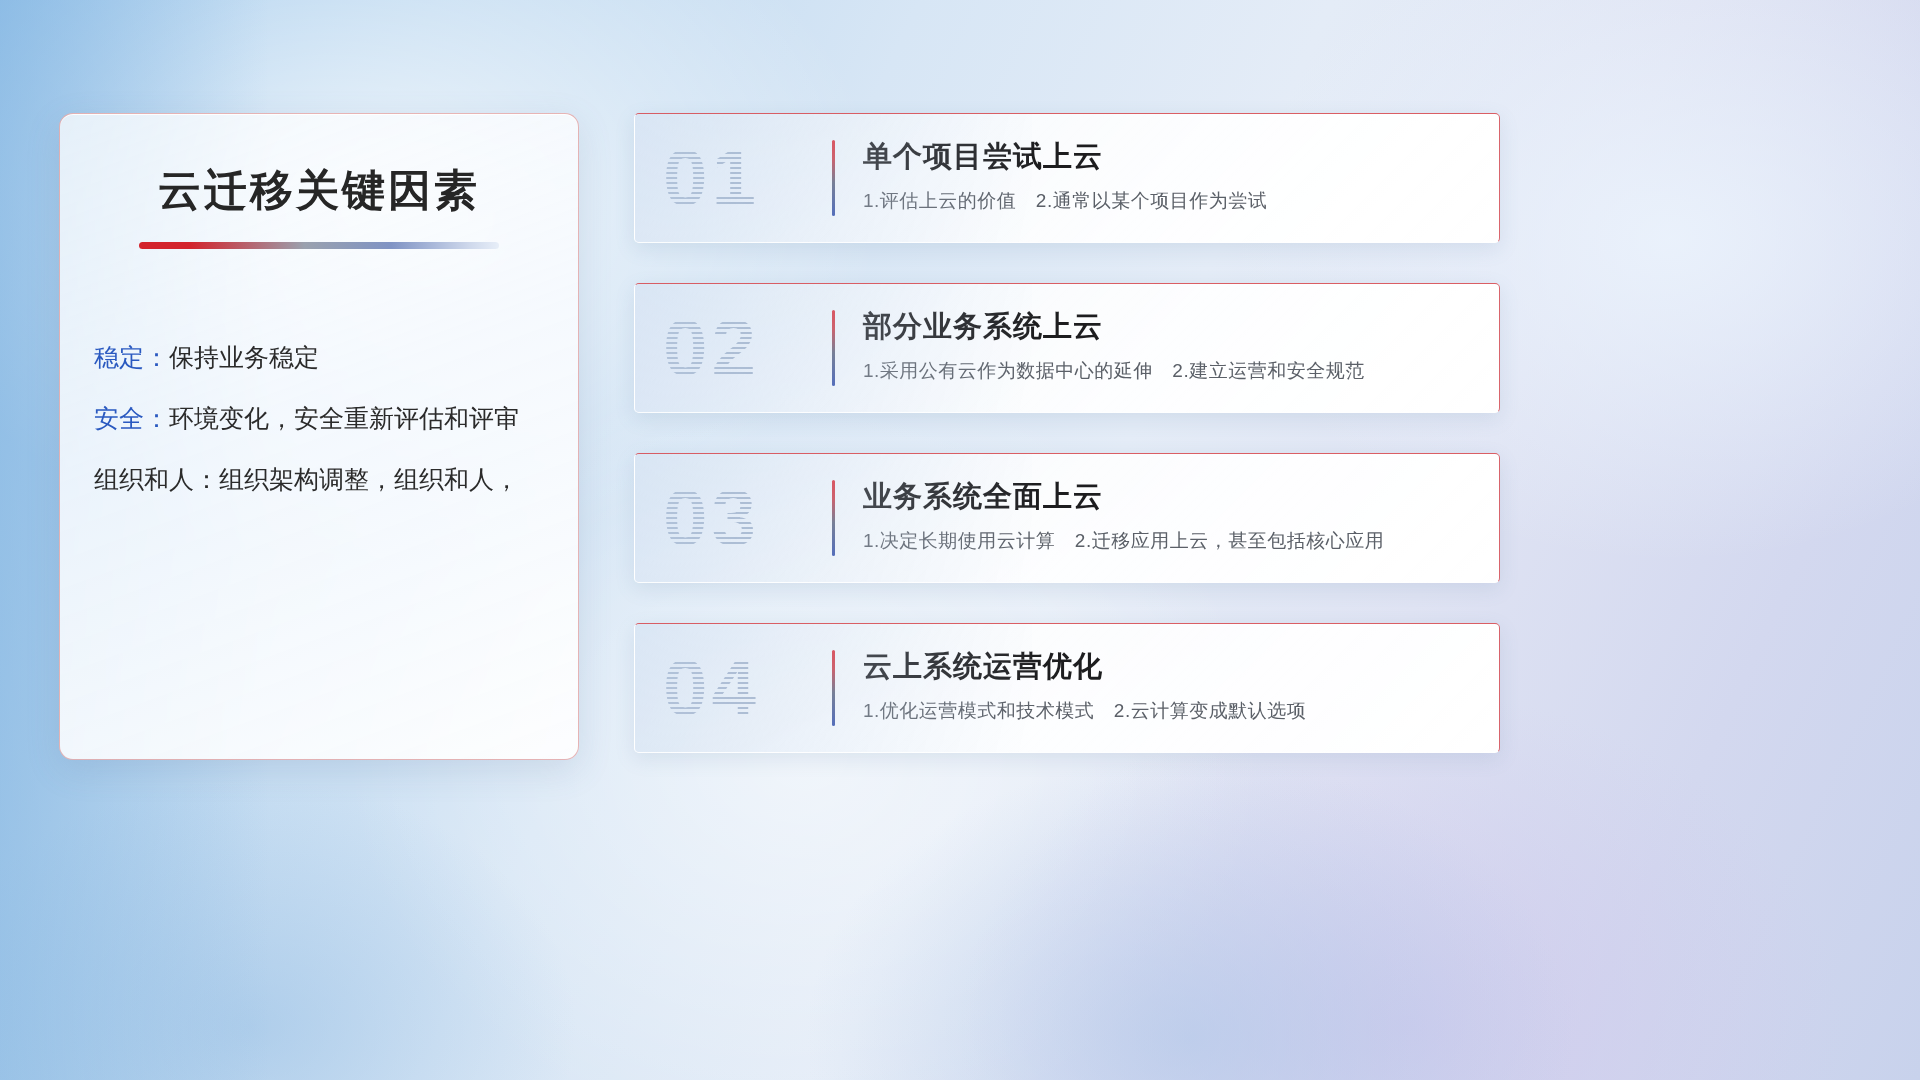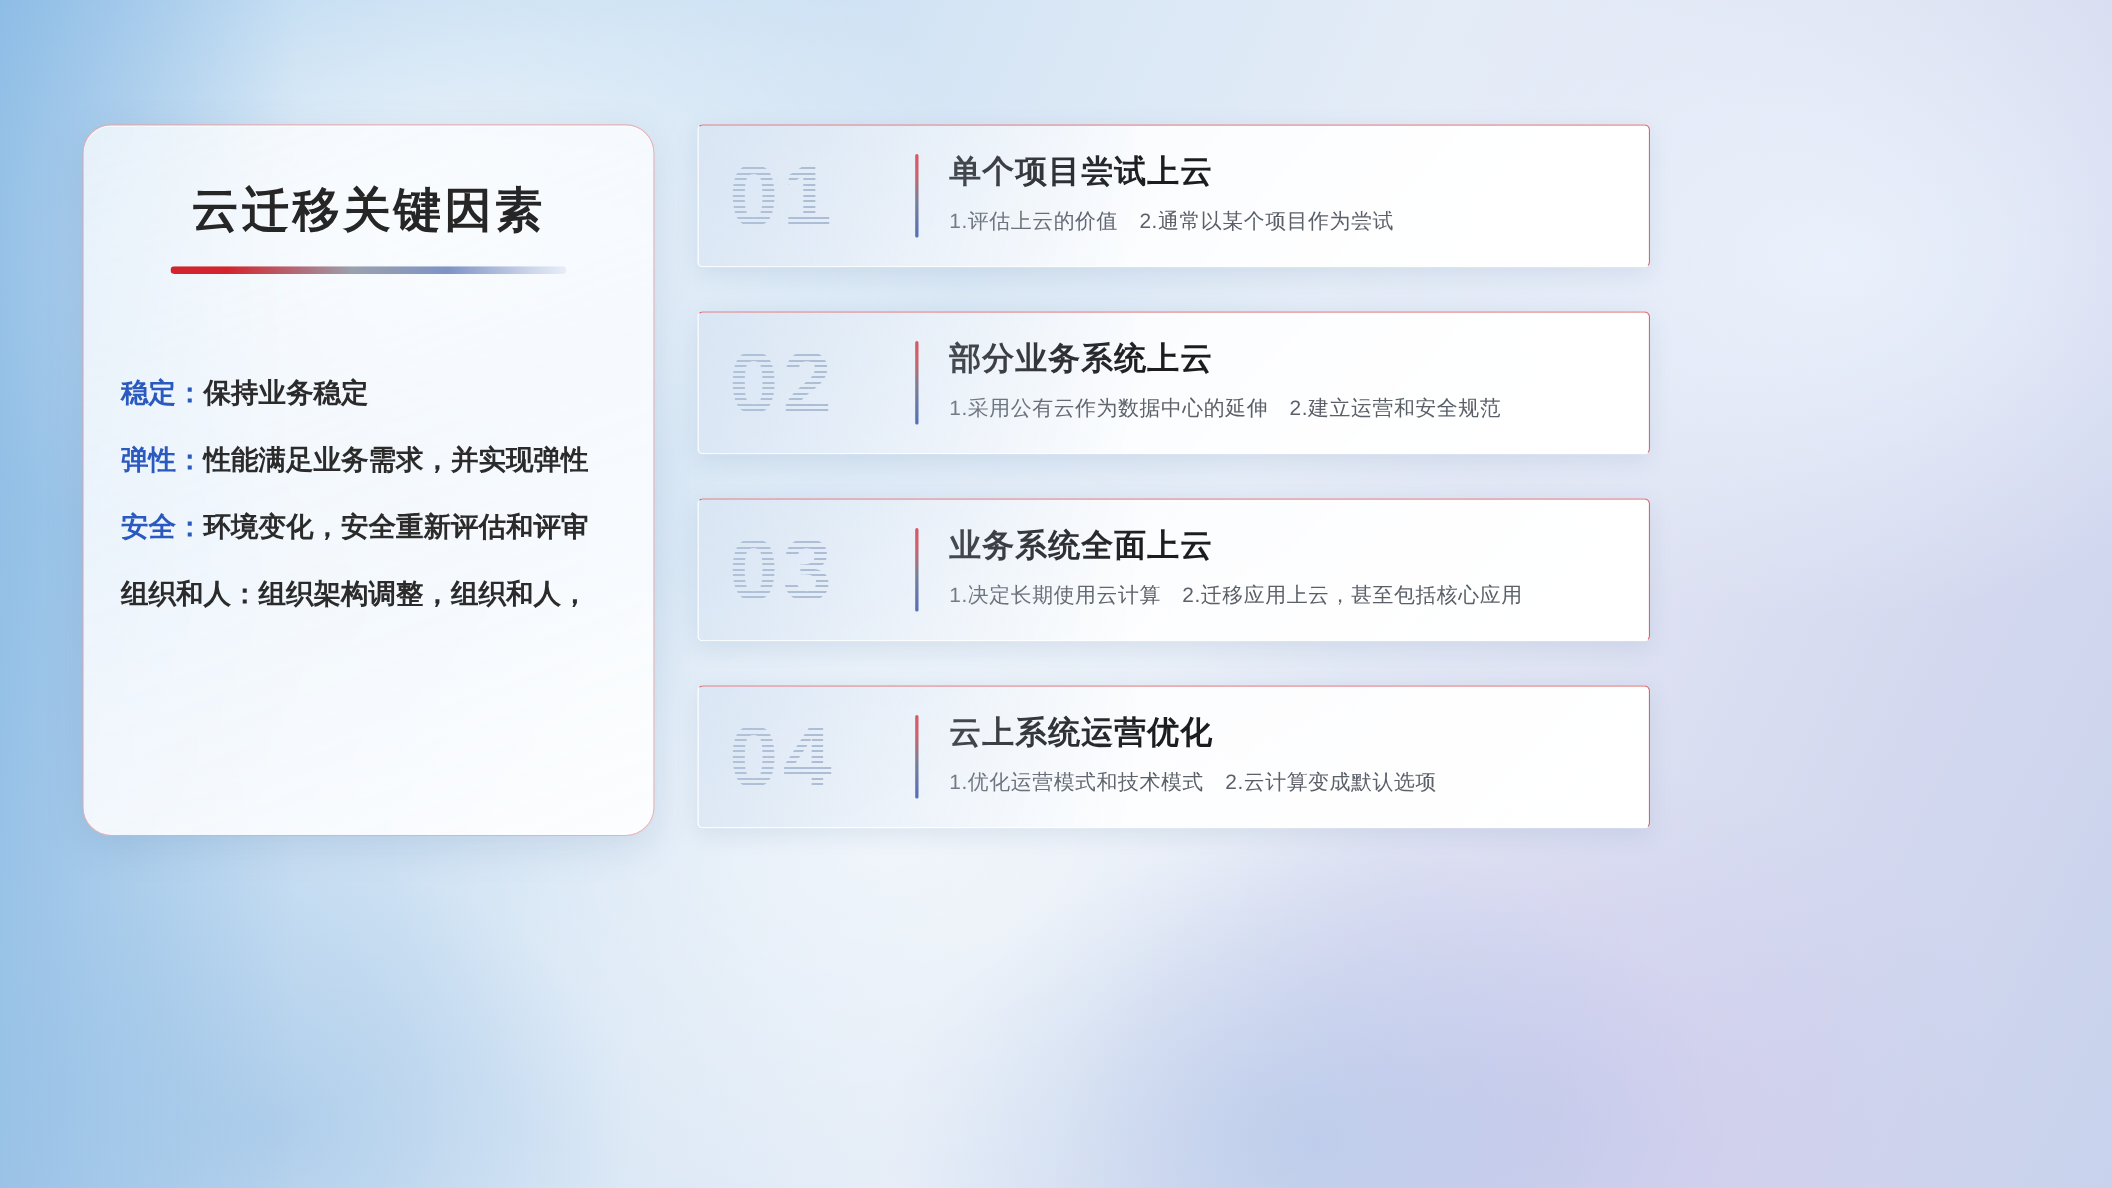--- a/index.html
+++ b/index.html
@@ -25,37 +25,37 @@
     background:radial-gradient(closest-side,rgba(206,200,236,.75),rgba(206,200,236,0));}
   .bg-b5{position:absolute;left:42%;bottom:-22%;width:40%;height:52%;
     background:radial-gradient(closest-side,rgba(173,198,232,.6),rgba(173,198,232,0));}
   .bg-b6{position:absolute;left:-4%;bottom:-18%;width:34%;height:46%;
     background:radial-gradient(closest-side,rgba(150,190,228,.55),rgba(150,190,228,0));}
   .bg-b7{position:absolute;left:0;top:0;width:14%;height:100%;
     background:linear-gradient(90deg,rgba(126,178,224,.55),rgba(126,178,224,0));}
 
   
   #left-panel{
-    position:absolute;left:75px;top:113px;width:518px;height:645px;
-    border-radius:26px;
+    position:absolute;left:59px;top:113px;width:518px;height:645px;
+    border-radius:14px;
     background:linear-gradient(160deg,rgba(255,255,255,.72) 0%,rgba(250,252,255,.84) 45%,rgba(255,255,255,.9) 100%);
     border:1px solid rgba(214,120,120,.55);
     box-shadow:0 10px 34px rgba(90,120,160,.16), inset 0 1px 0 rgba(255,255,255,.9);
     backdrop-filter:blur(3px);
   }
   #panel-title{
     margin:48px 0 0 0;text-align:center;
     font-size:43px;font-weight:700;letter-spacing:3px;color:#262626;
   }
   #title-rule{
     margin:22px auto 0 auto;width:360px;height:7px;border-radius:4px;
     background:linear-gradient(90deg,#d3232c 0%,#d3232c 14%,#9aa1ae 46%,#7f93c4 70%,#cfd9ec 92%,#e7eef8 100%);
     clip-path:polygon(0 0,100% 0,100% 100%,0 100%);
   }
-  #bullets{margin:78px 0 0 0;padding:0 26px 0 34px;font-weight:bold;}
+  #bullets{margin:78px 0 0 0;padding:0 26px 0 34px;}
   .bullet{
     font-size:25px;line-height:61px;color:#2b2b2b;white-space:nowrap;
   }
   .bullet .lbl{color:#2a59c0;}
   .bullet.plain .lbl{color:#2b2b2b;}
   .bullet.cont{margin-top:0;}
 
   
   #cards{position:absolute;left:634px;top:113px;width:866px;}
   .card{
@@ -113,23 +113,20 @@
 
 <div id="left-panel">
   <div id="panel-title">云迁移关键因素</div>
   <div id="title-rule"></div>
   <div id="bullets">
 
     <div class="bullet">
       <span class="lbl">稳定：</span><span>保持业务稳定</span>
     </div>
 
-    <div class="bullet">
-      <span class="lbl">弹性：</span><span>性能满足业务需求，并实现弹性</span>
-    </div>
 
     <div class="bullet">
       <span class="lbl">安全：</span><span>环境变化，安全重新评估和评审</span>
     </div>
 
 
     <div class="bullet plain">
       <span class="lbl">组织和人：</span><span>组织架构调整，组织和人，</span>
     </div>
 

